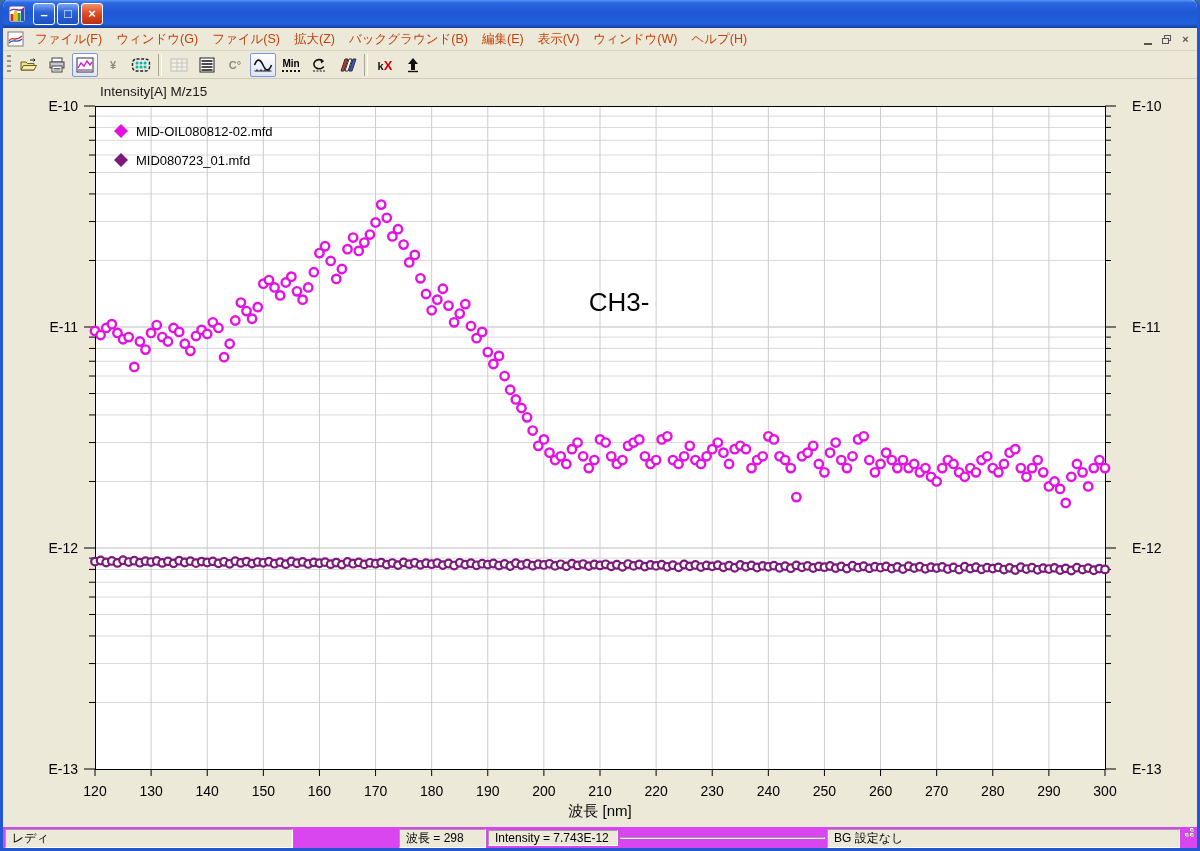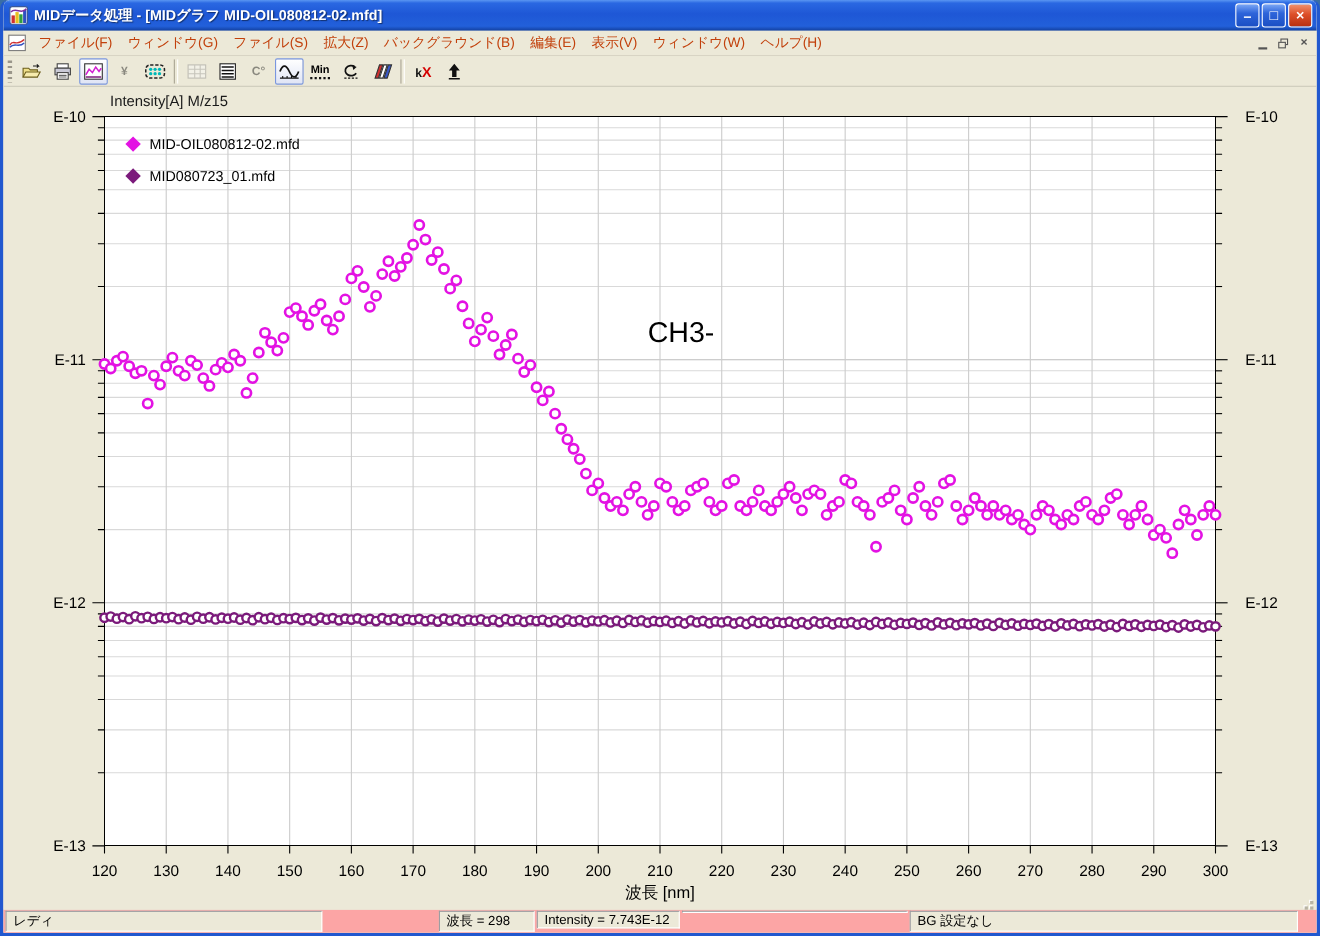--- a/index.html
+++ b/index.html
@@ -46,21 +46,21 @@
   .tb svg{display:block;}
   .tsep{width:2px;height:22px;margin:0 3px;border-left:1px solid #a9a593;border-right:1px solid #fff;}
   .icotext{font-weight:bold;color:#111;font-size:11px;line-height:1;}
   .min-ico{font-size:10px;font-weight:bold;border-bottom:2px dotted #111;padding-bottom:1px;}
   .kx-ico{font-size:11px;font-weight:bold;color:#111;text-align:center;}
   .kx-ico .x{color:#d40000;font-size:13px;}
   
   .client{position:relative;height:748px;background:#ECE9D8;}
   #chart-svg{display:block;}
   
-  .statusbar{height:22px;display:flex;align-items:flex-start;background:#fca5a5;padding:1px 2px 1px 2px;box-sizing:border-box;}
+  .statusbar{height:22px;display:flex;align-items:center;background:#d946ef;padding:1px 2px 1px 2px;box-sizing:border-box;}
   .spanel{border:1px solid;border-color:#9d9da1 #ffffff #ffffff #9d9da1;background:#ECE9D8;
     font-size:12px;color:#000;display:flex;align-items:center;padding:0 6px;margin-right:2px;
     white-space:nowrap;overflow:hidden;box-sizing:border-box;}
   .sp-ready{flex:0 0 288px;}
   .sp-mode{flex:0 0 90px;justify-content:center;margin-top:35px;}
   .sp-wl{flex:0 0 87px;margin-left:12px;}
   .sp-int{flex:0 0 130px;}
   .sp-empty{flex:0 0 205px;}
   .sp-bg{flex:1;}
   .sgrip{flex:0 0 13px;margin:0;position:relative;}
@@ -77,21 +77,20 @@
 
   <div class="titlebar">
     <svg class="ticon" viewBox="0 0 18 18">
       <rect x="1" y="1" width="16" height="16" rx="2" fill="#fff" stroke="#3b5998"></rect>
       <rect x="2.5" y="9" width="3" height="7" fill="#d03030"></rect>
       <rect x="6" y="6" width="3" height="10" fill="#e8c020"></rect>
       <rect x="9.5" y="8" width="3" height="8" fill="#30a040"></rect>
       <rect x="13" y="4" width="3" height="12" fill="#3050c0"></rect>
       <path d="M2 6 C6 1 12 9 16 3" stroke="#8030a0" fill="none" stroke-width="1.4"></path>
     </svg>
-    <span class="ttext">MIDデータ処理 - [MIDグラフ MID-OIL080812-02.mfd]</span>
     <span class="winbtn minimize">
         <span>–</span>
       </span>
     <span class="winbtn">
         <span>□</span>
       </span>
     <span class="winbtn close">
         <span>×</span>
       </span>
   </div>

